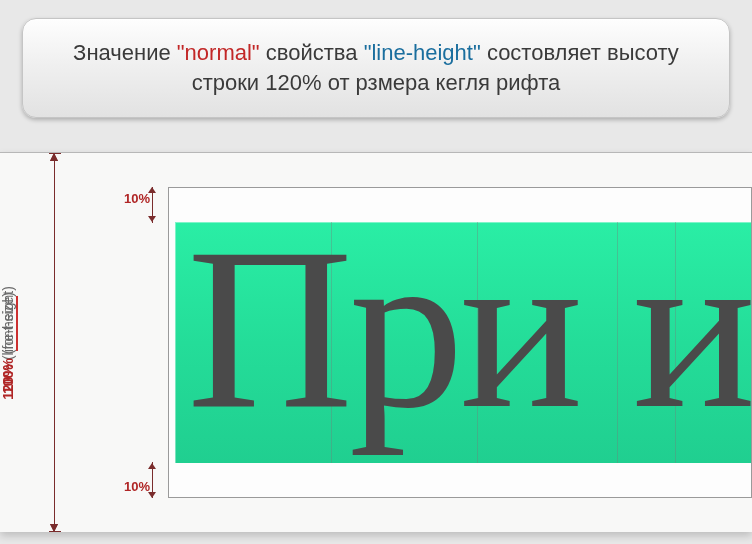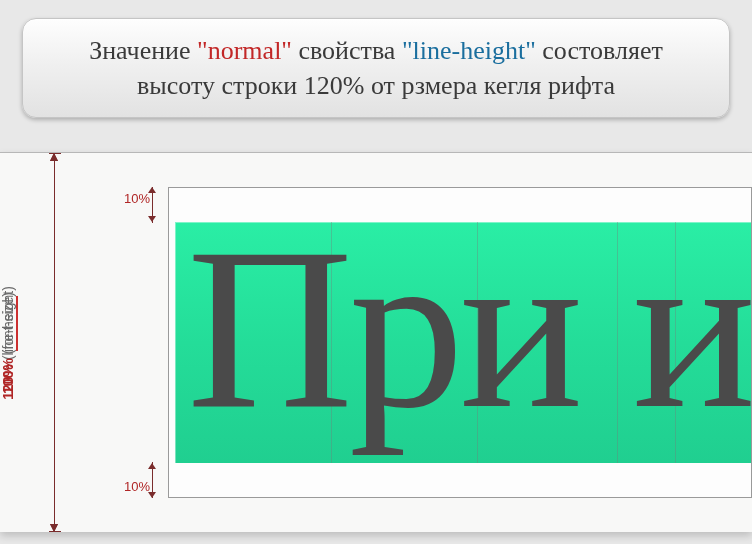--- a/index.html
+++ b/index.html
@@ -19,24 +19,23 @@
     background: linear-gradient(to bottom, #fefefe 0%, #f0f0f0 45%, #e2e2e2 100%);
     border: 1px solid #c5c5c5;
     box-shadow: 0 2px 4px rgba(0,0,0,0.25), inset 0 1px 0 rgba(255,255,255,0.9);
     display: flex;
     align-items: center;
     justify-content: center;
     text-align: center;
     padding: 0 24px;
   }
   .callout-text {
-    font-size: 26px;
+    font-size: 22px;
     line-height: 1.35;
     color: #3a3a3a;
-    font-family: Liberation Serif, serif;
   }
   .q1::before, .q2::before { content: "\""; }
   .q1::after,  .q2::after  { content: "\""; }
   .kw-normal { color: #c22727; font-weight: 500; }
   .kw-lh { color: #1a6e9e; font-weight: 500; }
 
   
   .diagram-wrap {
     margin: 34px 0 0 0;
     background: #f8f8f7;
@@ -105,21 +104,21 @@
   .ruler-inner .label .pct { color: #b02626; font-weight: bold; }
   .ruler-inner .label .prop { color: #6a6a6a; }
   .ruler-inner .underline {
     position: absolute;
     border-bottom: 2px solid #cc3030;
   }
 
   
   .gap-label {
     position: absolute; left: 124px;
-    font-size: 13px; font-weight: normal;
+    font-size: 13px; font-weight: bold;
     color: #b02626;
   }
   .gap-top { top: 38px; }
   .gap-bot { bottom: 38px; }
   .gap-arrow { position:absolute; left:148px; width:0; height:0;
     border-left:4px solid transparent; border-right:4px solid transparent; }
   .gap-arrow.t1 { top:34px; border-bottom:6px solid #7a2c2c;}
   .gap-arrow.t2 { top:63px; border-top:6px solid #7a2c2c;}
   .gap-arrow.b1 { bottom:34px; border-top:6px solid #7a2c2c;}
   .gap-arrow.b2 { bottom:63px; border-bottom:6px solid #7a2c2c;}

